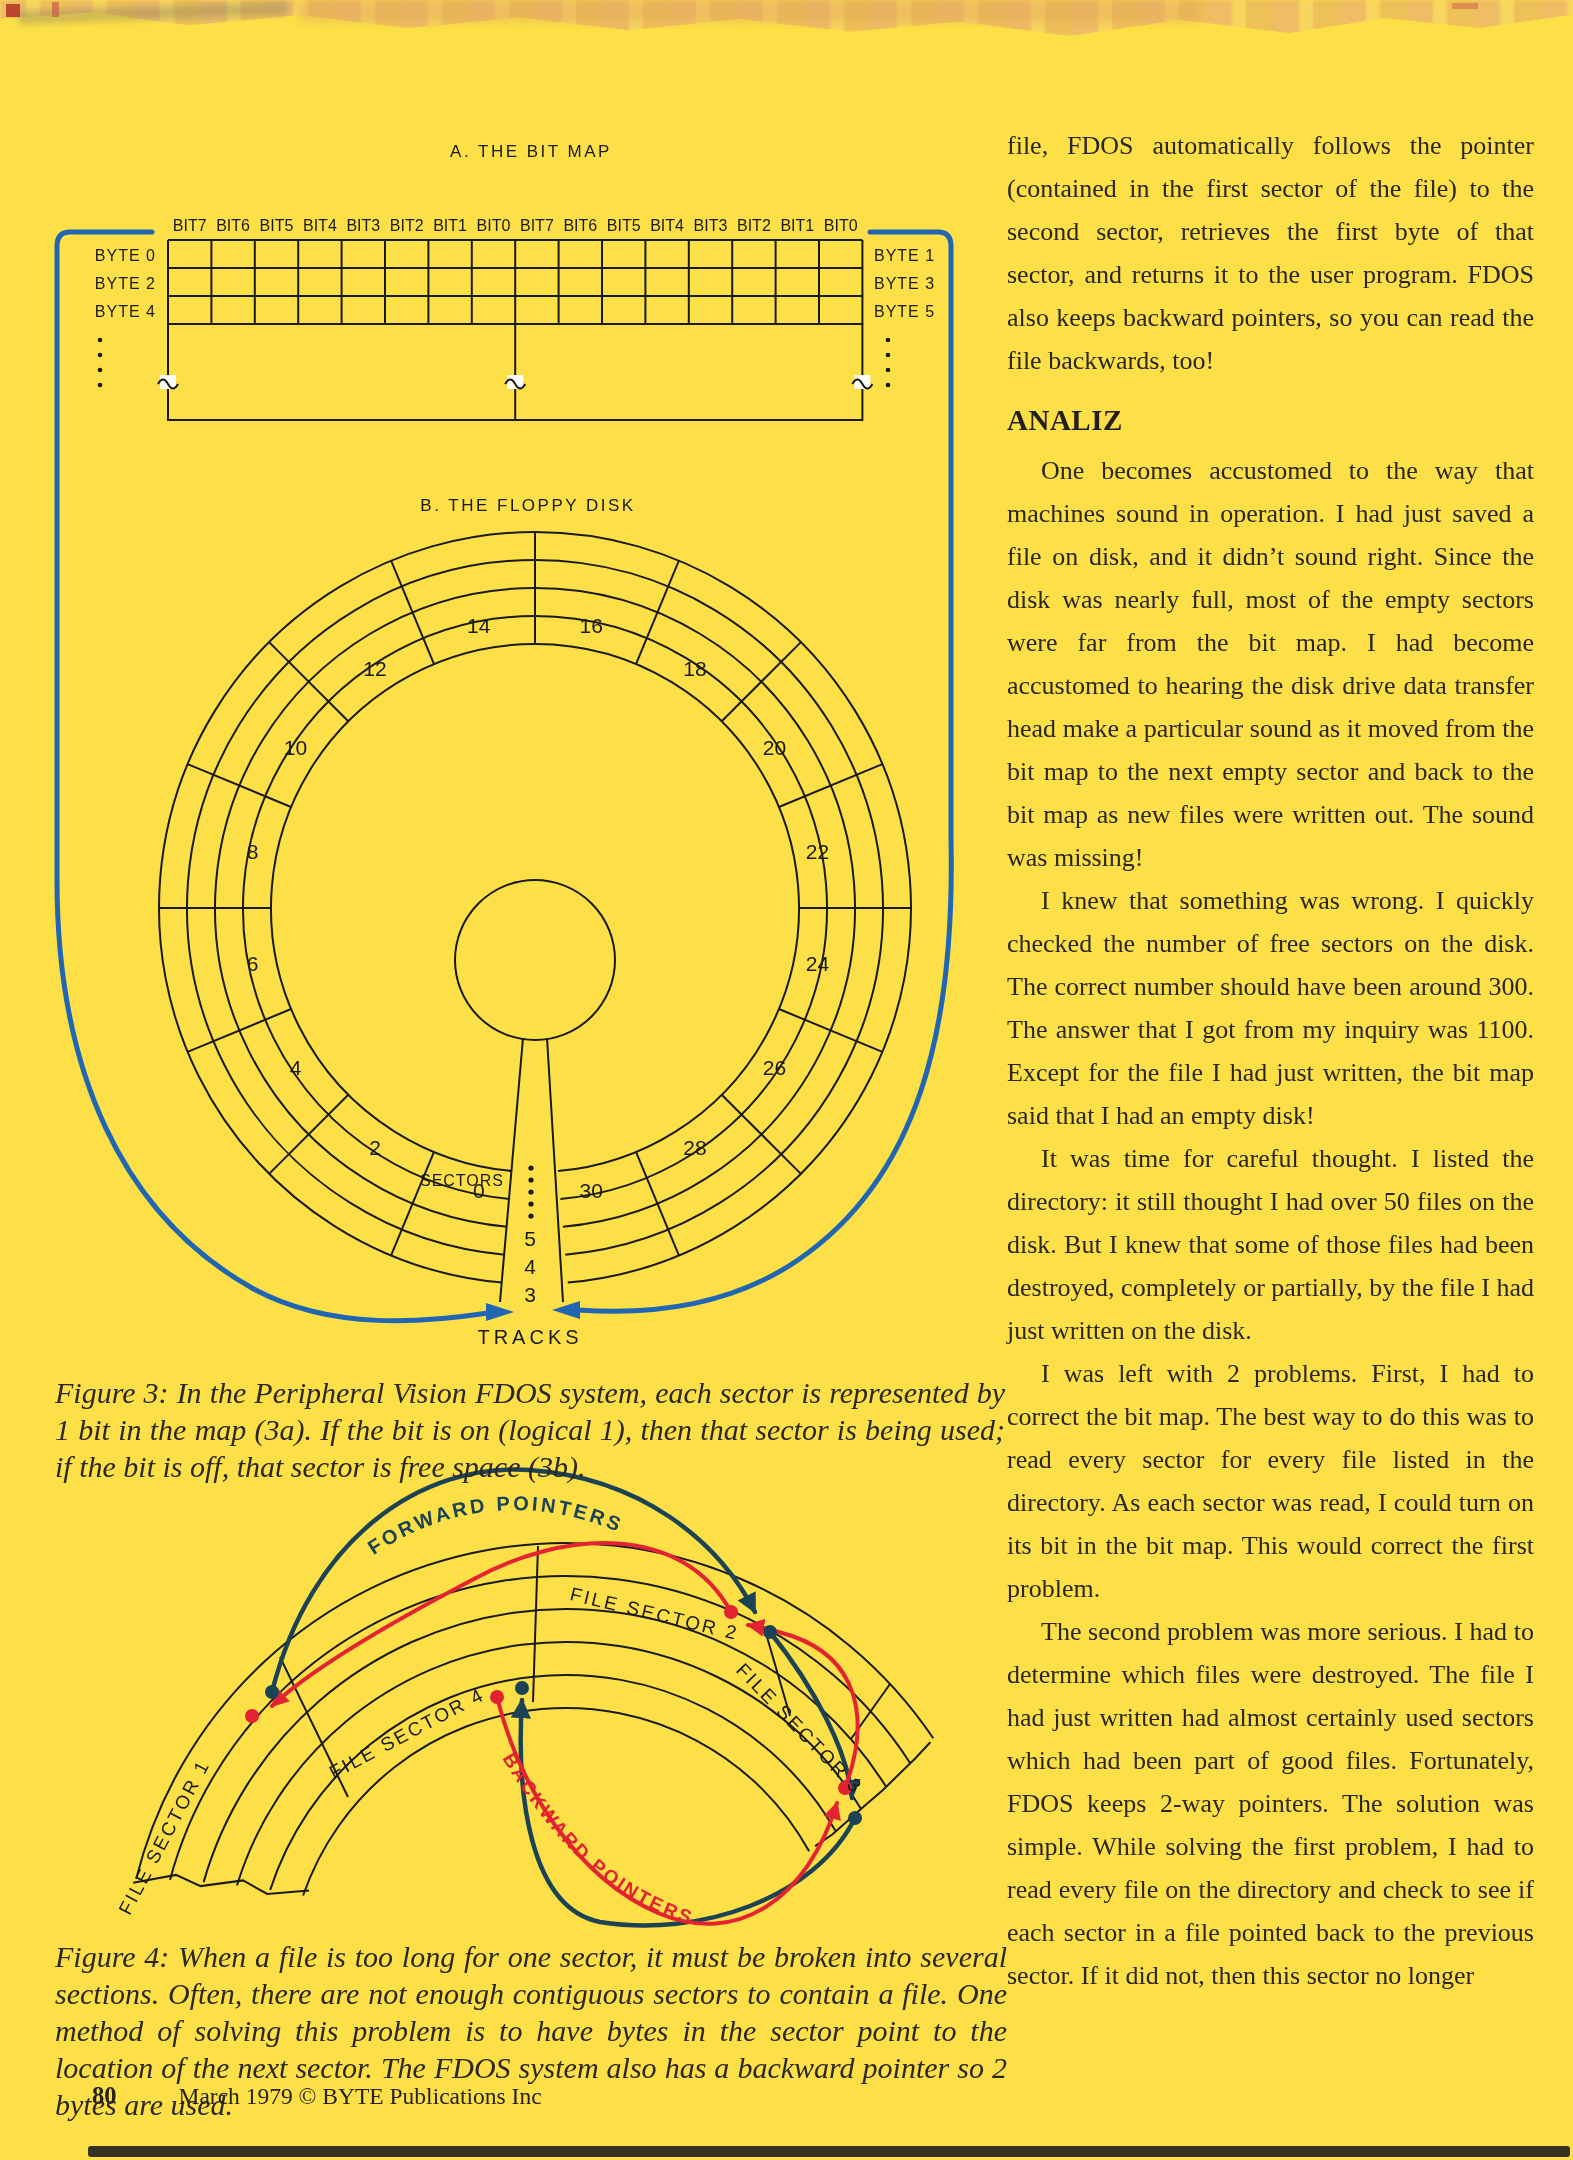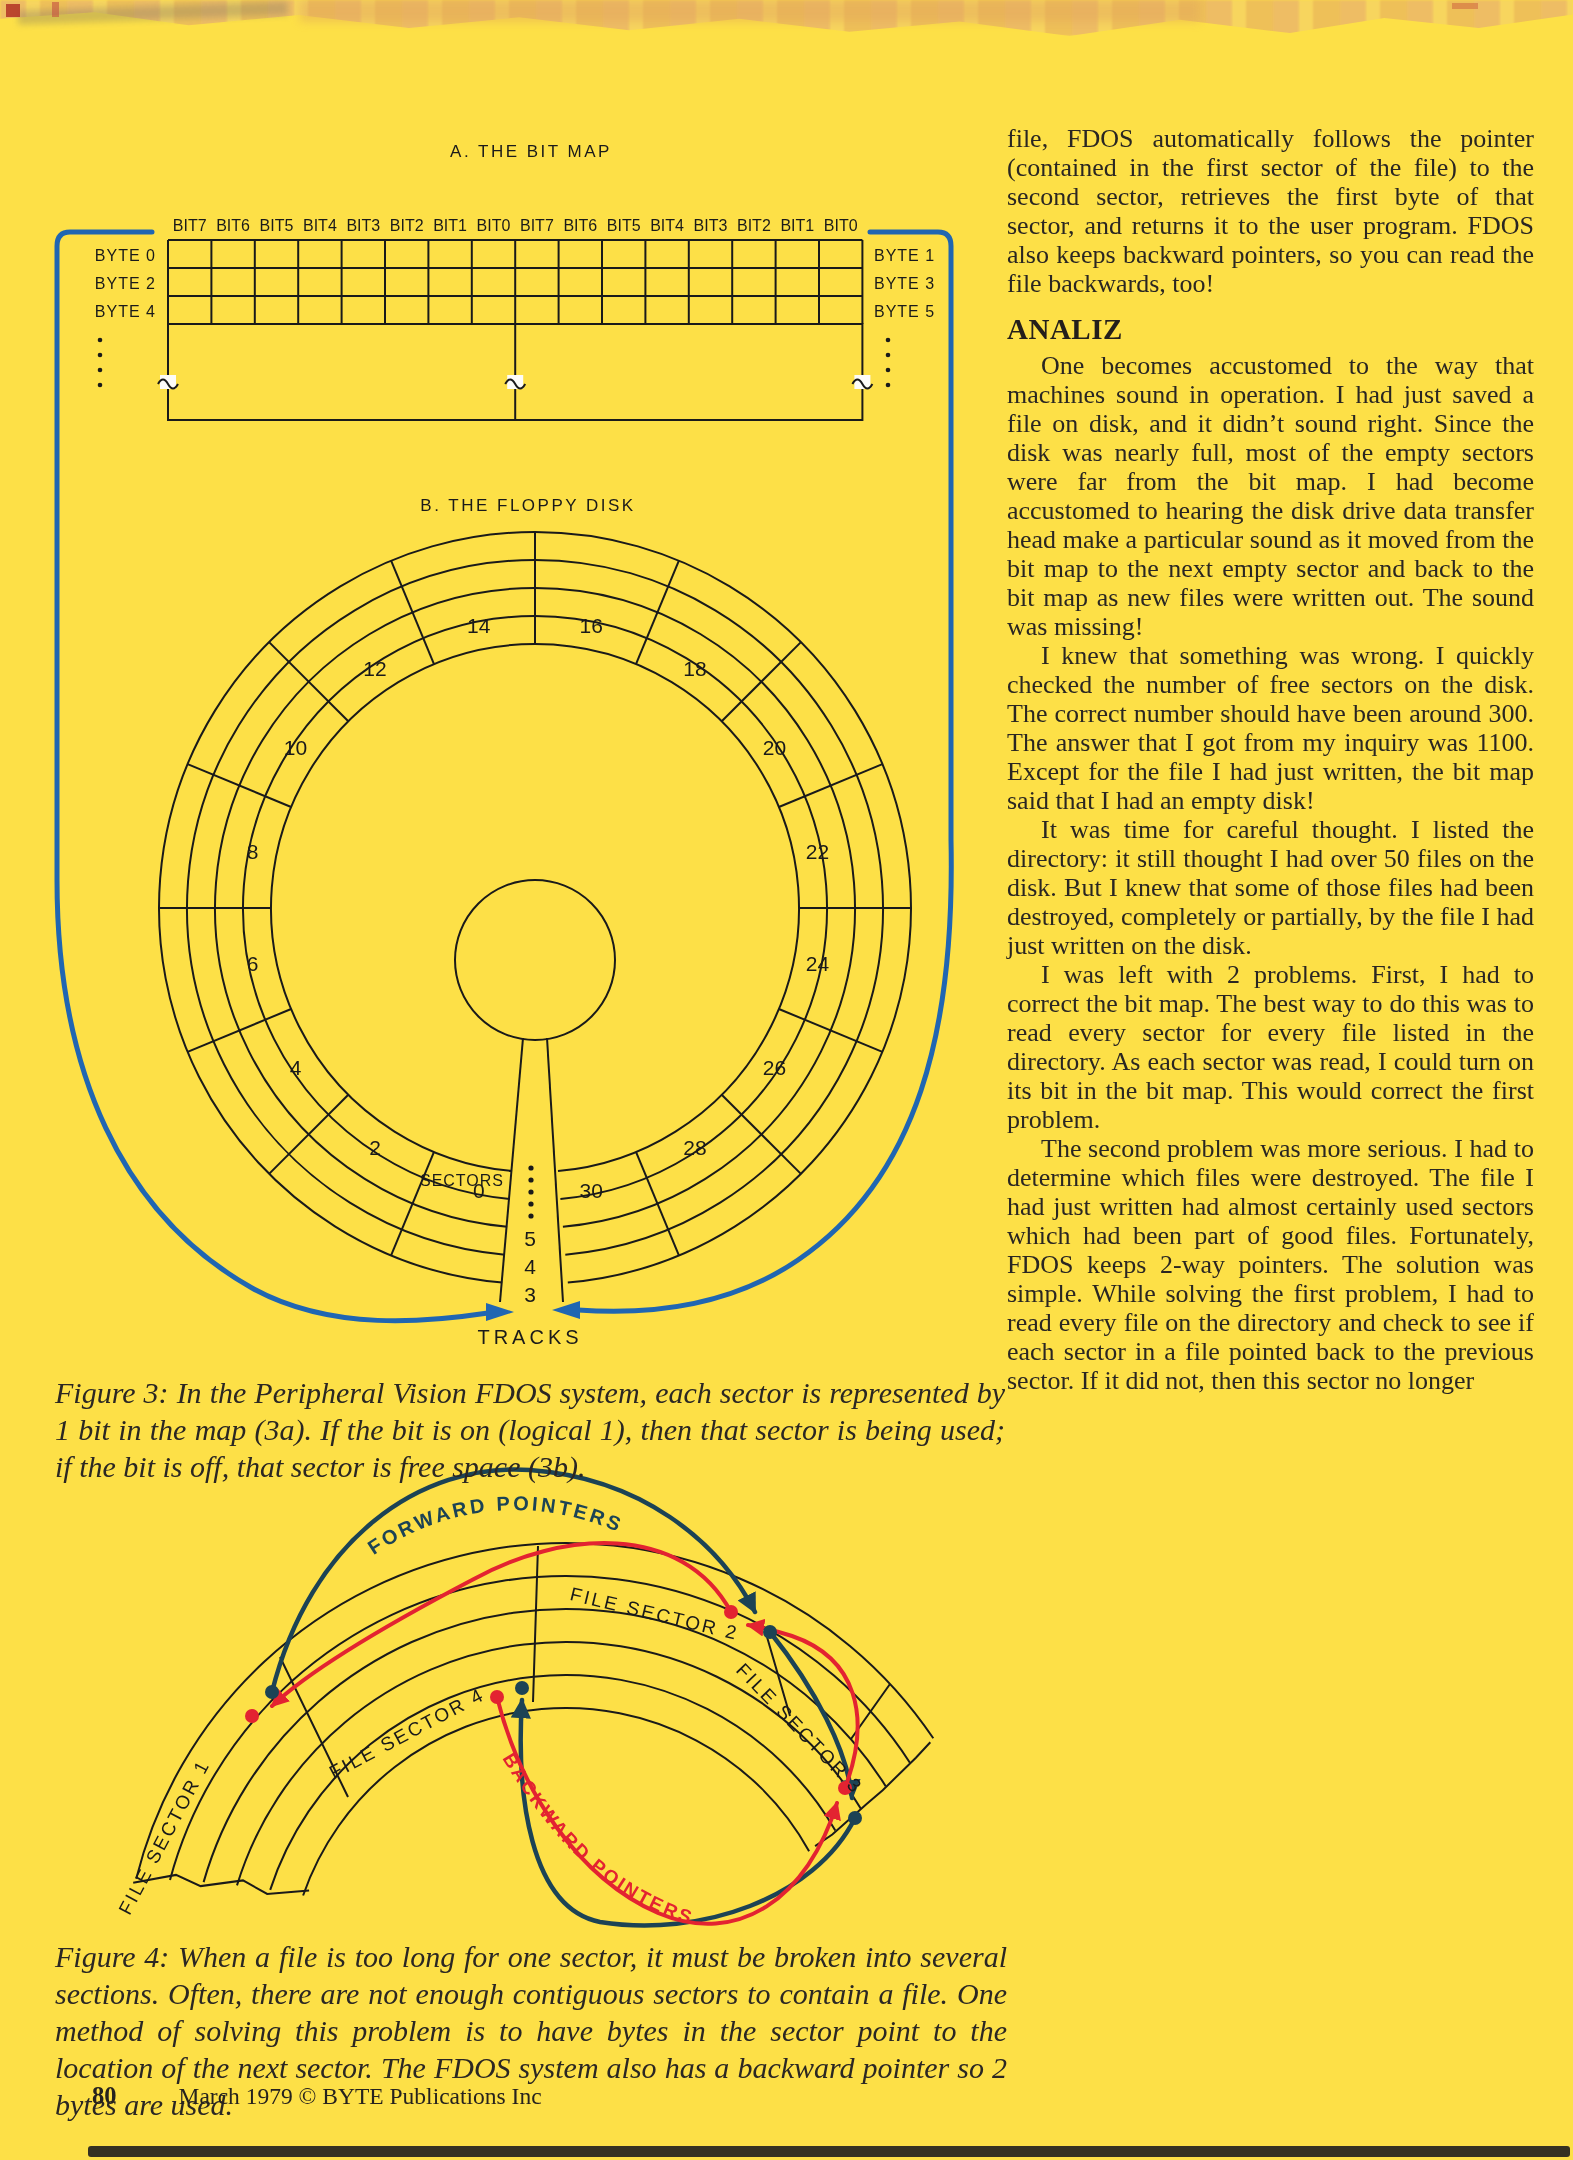--- a/index.html
+++ b/index.html
@@ -26,21 +26,21 @@
   .dl{font-family:"Liberation Sans",sans-serif;font-size:16px;fill:#1a1a1a;}
   .dl2{font-family:"Liberation Sans",sans-serif;font-size:16px;letter-spacing:1px;fill:#1a1a1a;}
   .dl3{font-family:"Liberation Sans",sans-serif;font-size:21px;fill:#1a1a1a;}
   .dl4{font-family:"Liberation Sans",sans-serif;font-size:19px;letter-spacing:2.5px;fill:#1a1a1a;}
   .fpt{font-family:"Liberation Sans",sans-serif;font-size:20px;letter-spacing:3px;font-weight:bold;fill:#1c4355;}
   .bpt{font-family:"Liberation Sans",sans-serif;font-size:19px;letter-spacing:2.5px;font-weight:bold;fill:#e32331;}
   
   .caption{position:absolute;font-style:italic;font-size:30px;line-height:37px;text-align:justify;color:#2b2723;}
   #caption3{left:55px;top:1374px;width:950px;}
   #caption4{left:55px;top:1938px;width:952px;}
-  .column{position:absolute;left:1007px;top:124px;width:527px;font-size:26px;line-height:29px;text-align:justify;}
+  .column{position:absolute;left:1007px;top:124px;width:527px;font-size:26px;line-height:43px;text-align:justify;}
   .column p{margin:0;}
   .column p.ind{text-indent:34px;}
   .column h2{font-size:29px;margin:17px 0 7px 0;letter-spacing:.5px;font-weight:bold;color:#241f1b;}
   .footer{position:absolute;left:92px;top:2082px;display:flex;align-items:baseline;font-size:23.5px;color:#26221e;}
   .footer .num{font-weight:bold;margin-right:62px;font-size:24.5px;text-align:center;}
 </style>
 </head>
 <body>
 
 <div class="page">

